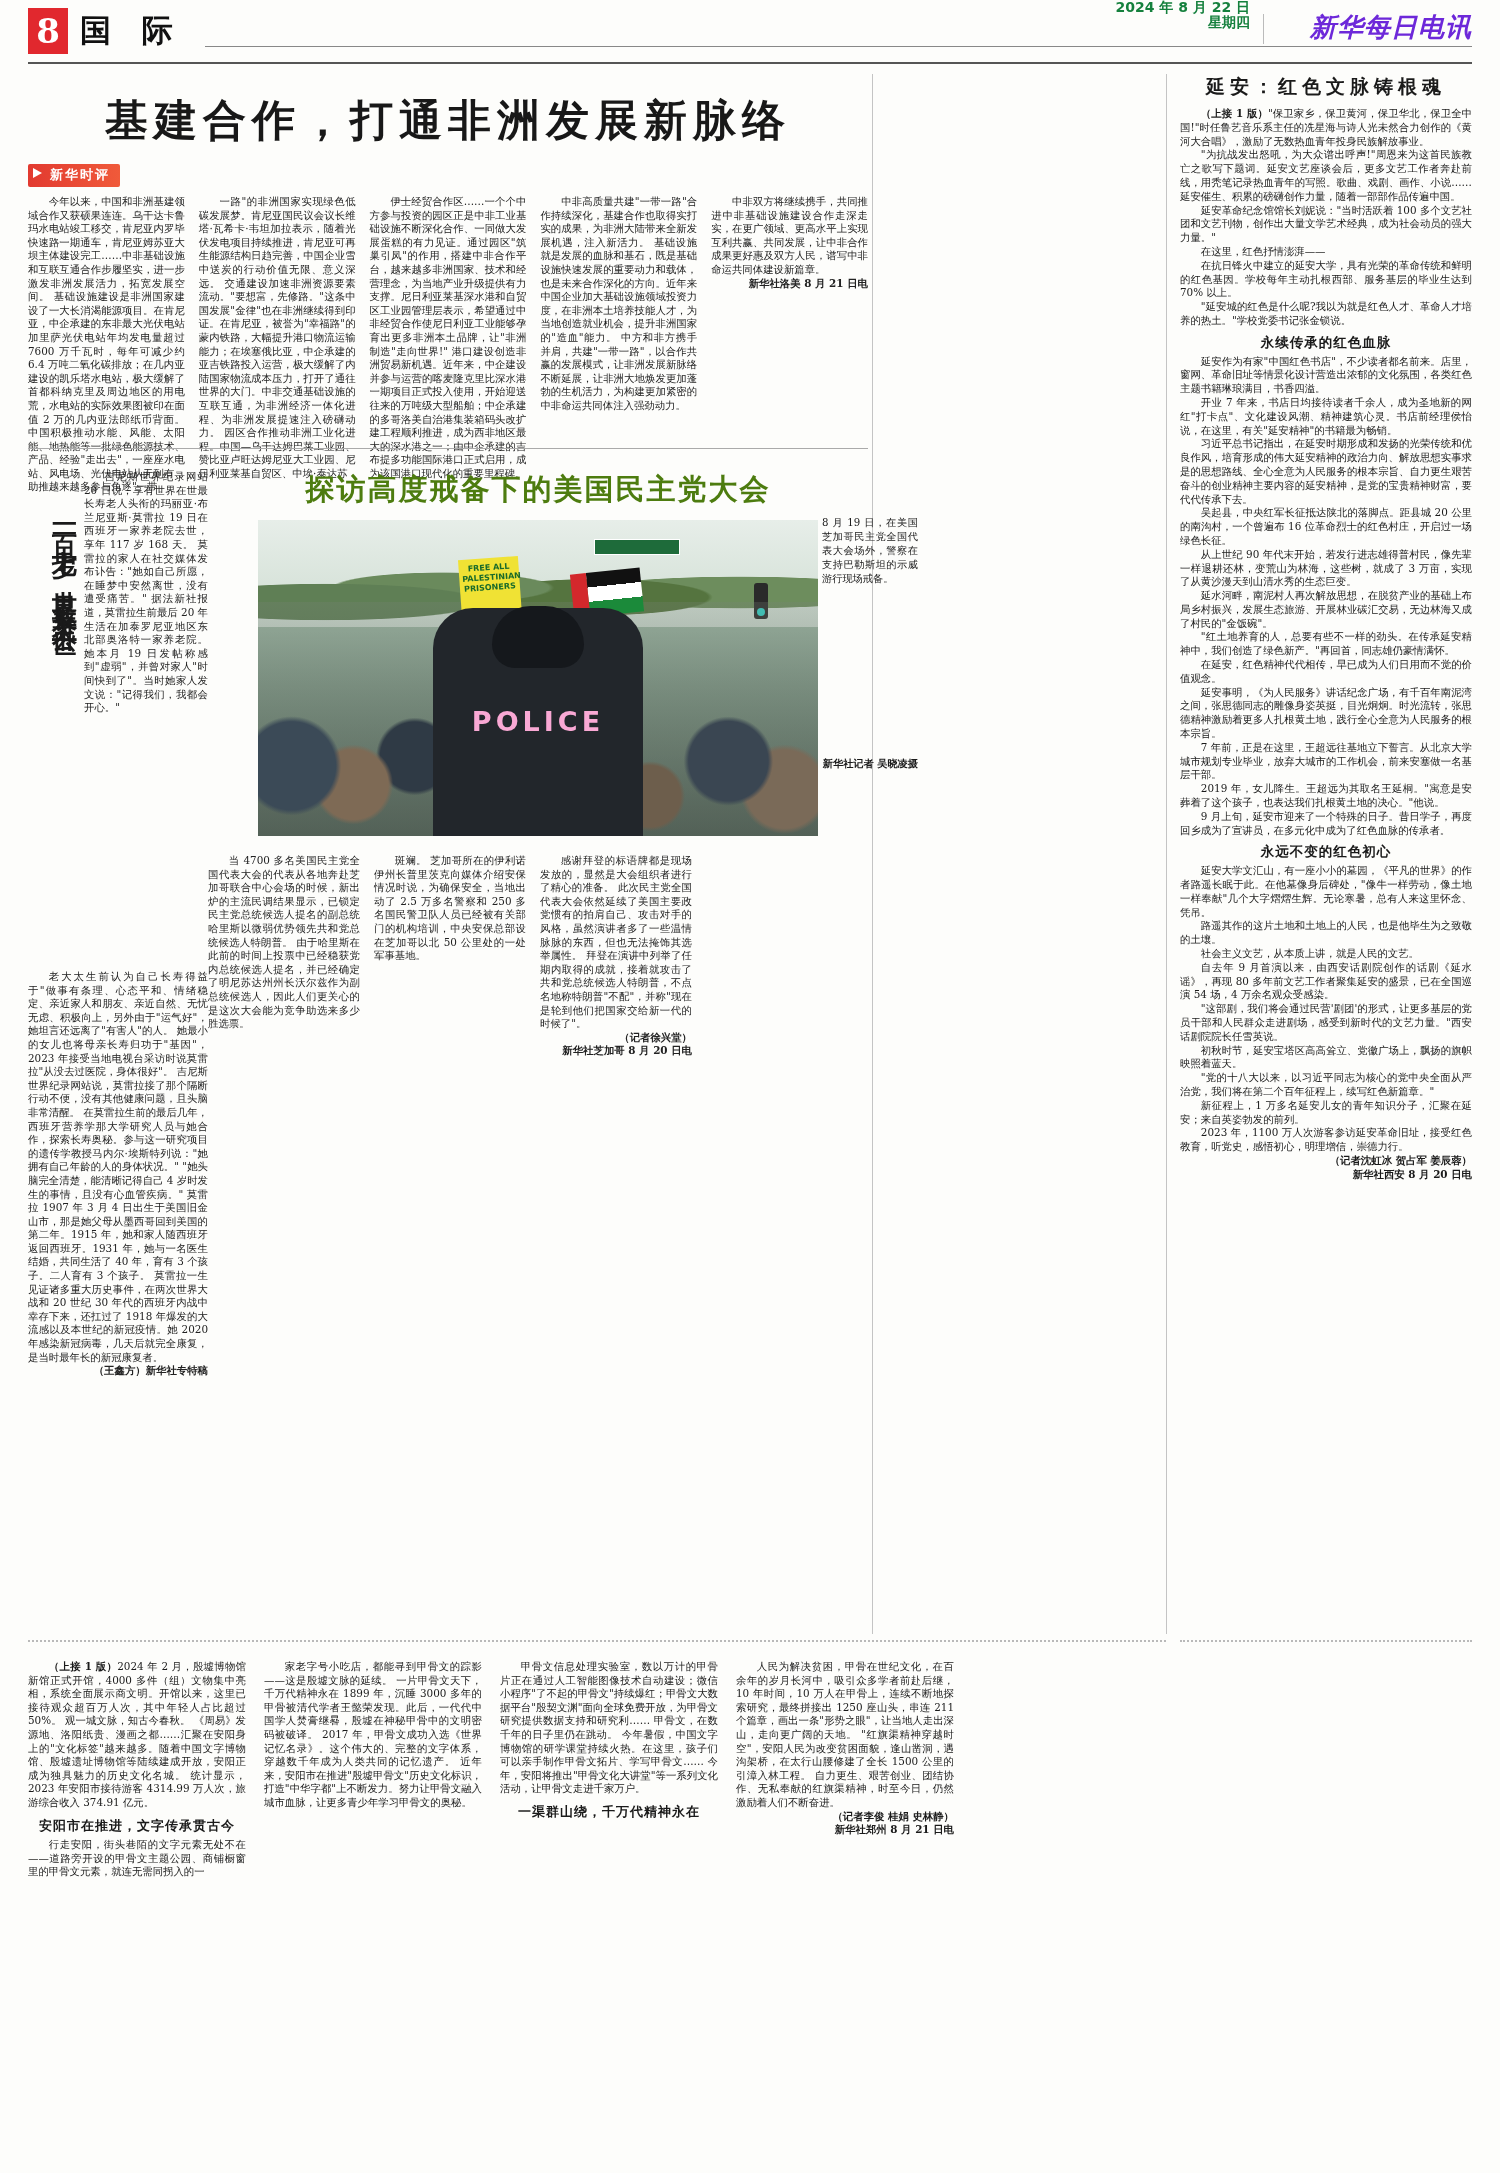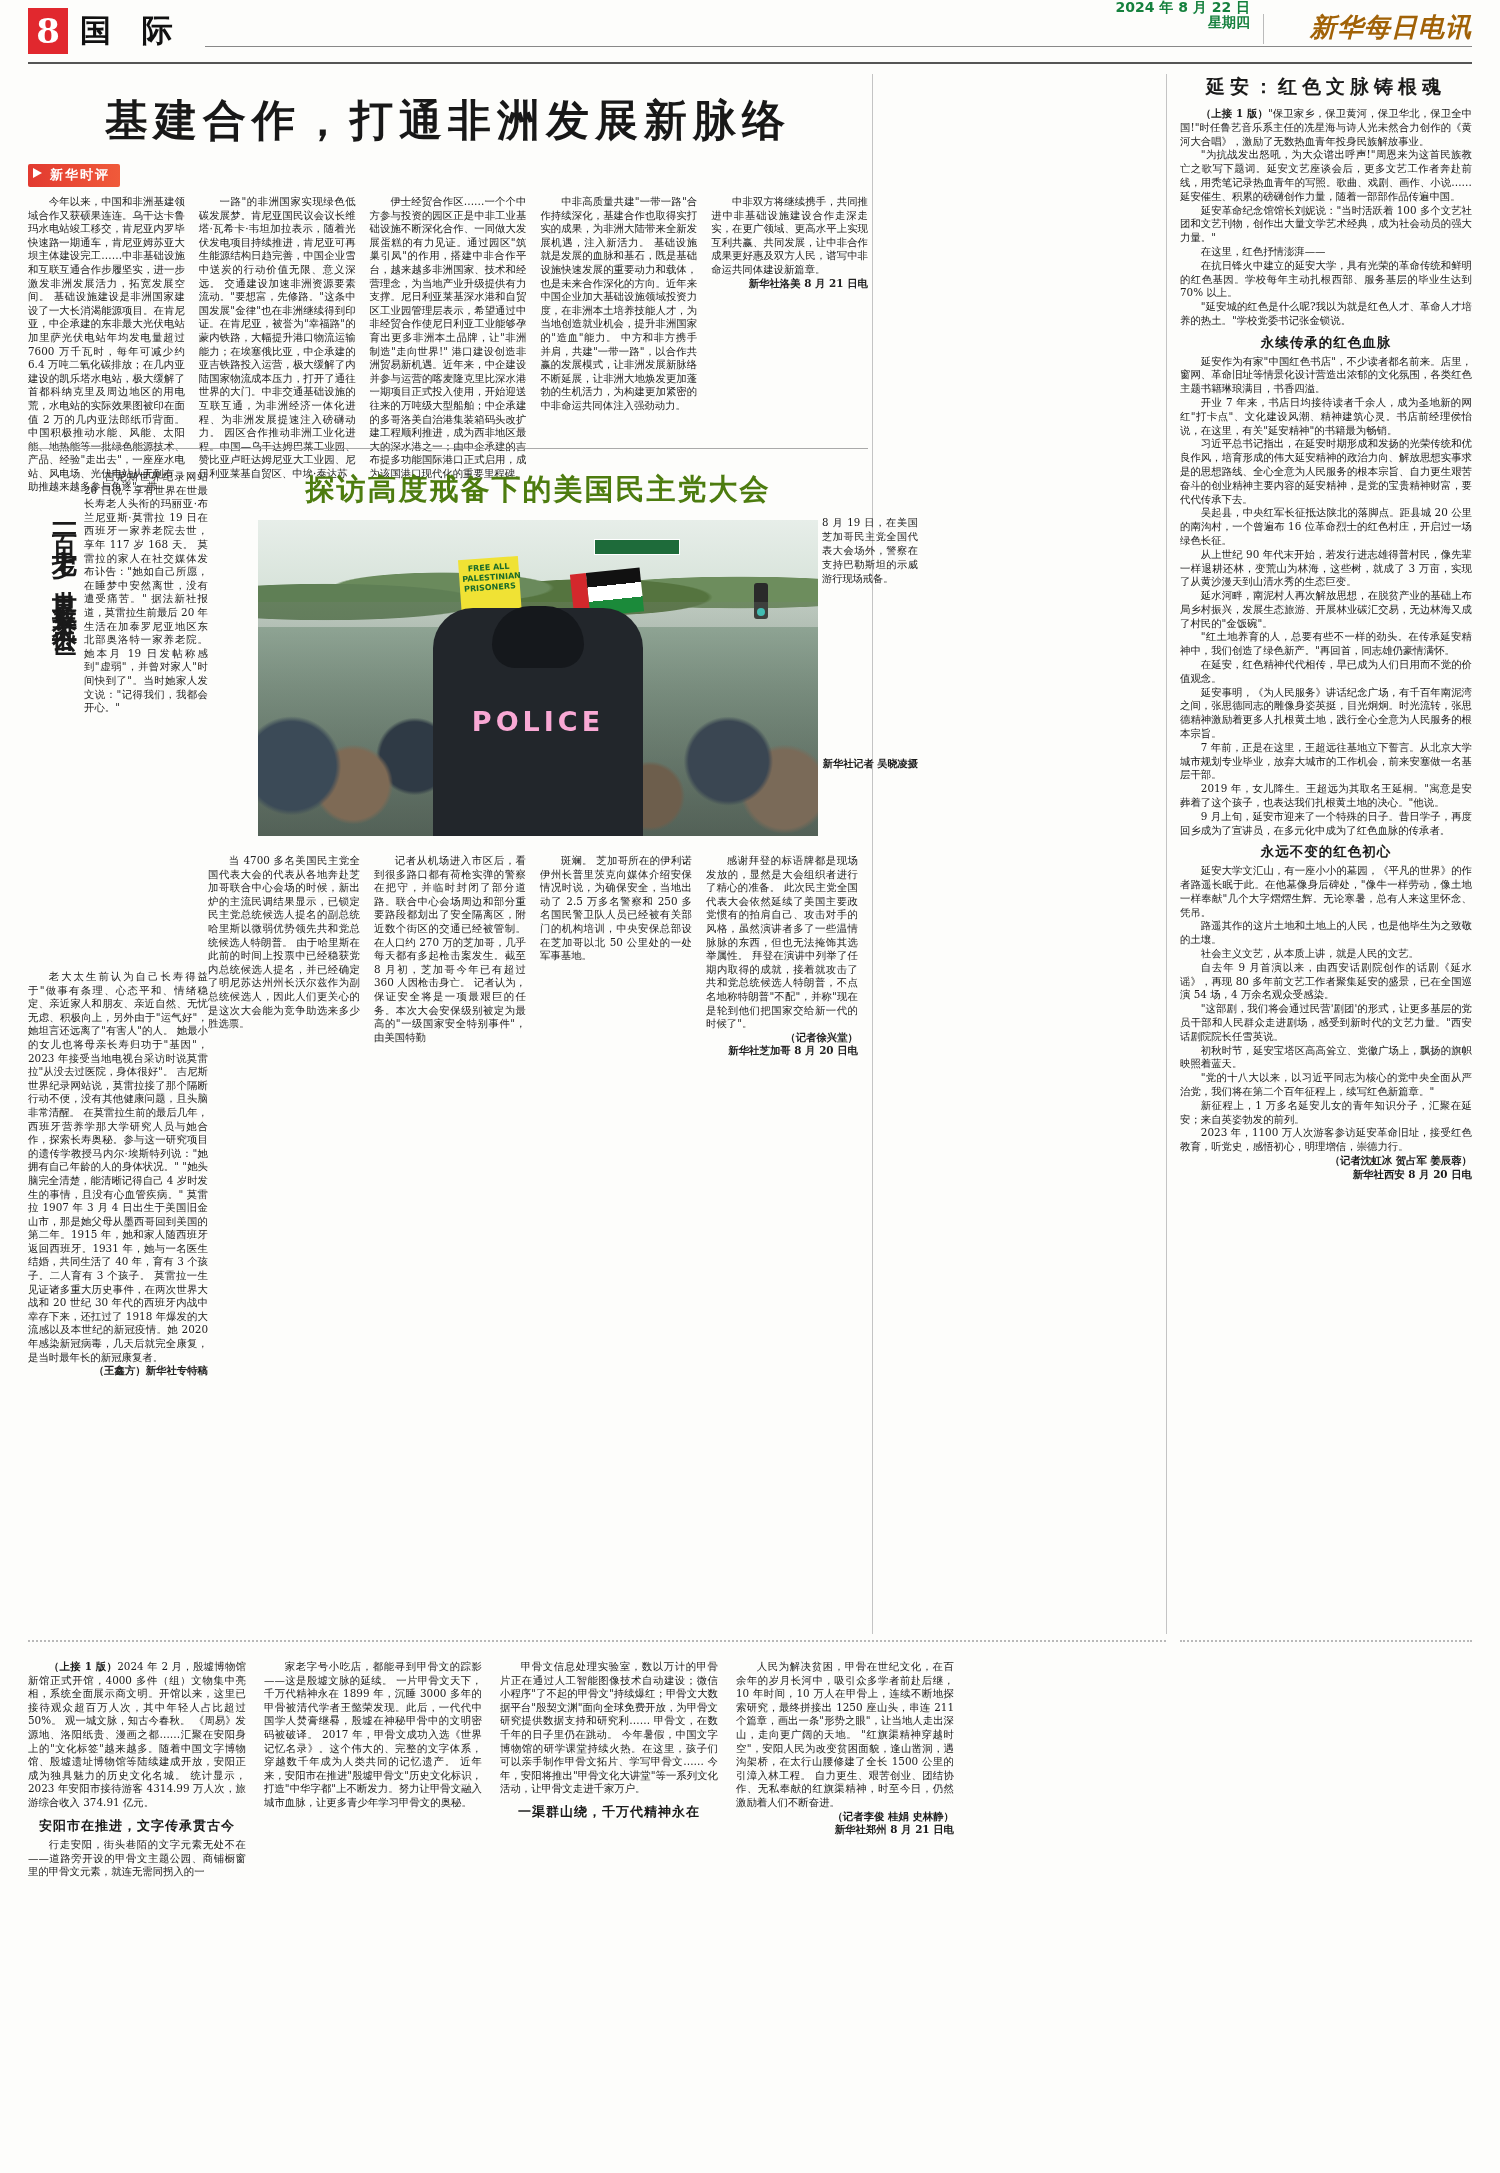--- a/index.html
+++ b/index.html
@@ -31,21 +31,21 @@
     border-bottom:1px solid #888;
   }
   .date-block {
     position:absolute; right:250px; top:0; text-align:right;
     font-family:"DejaVu Sans","Liberation Sans",sans-serif;
     font-size:14px; line-height:15px; color:#15803d; font-weight:bold;
   }
   .date-divider { position:absolute; right:236px; top:14px; width:1px; height:30px; background:#bbb; }
   .paper-logo {
     position:absolute; right:28px; top:10px;
-    font-size:26px; font-weight:bold; color:#a16207;
+    font-size:26px; font-weight:bold; color:#6d28d9;
     letter-spacing:1px;
     font-family:"DejaVu Serif","Liberation Serif",serif;
     font-style:italic;
   }
   .top-rule { position:absolute; left:28px; right:28px; top:62px; border-bottom:2px solid #555; }
 
   
   .body-col {
     font-size:10.4px; line-height:13.6px; text-align:justify;
     text-justify:inter-ideograph;
@@ -272,24 +272,20 @@
     <div class="photo-cap">8 月 19 日，在美国芝加哥民主党全国代表大会场外，警察在支持巴勒斯坦的示威游行现场戒备。</div>
     <div class="photo-credit">新华社记者 吴晓凌摄</div>
   </div>
 
   <div class="feature-cols" style="margin-top:18px;">
     <div class="body-col" style="width:152px;">
         <p>当 4700 多名美国民主党全国代表大会的代表从各地奔赴芝加哥联合中心会场的时候，新出炉的主流民调结果显示，已锁定民主党总统候选人提名的副总统哈里斯以微弱优势领先共和党总统候选人特朗普。
 由于哈里斯在此前的时间上投票中已经稳获党内总统候选人提名，并已经确定了明尼苏达州州长沃尔兹作为副总统候选人，因此人们更关心的是这次大会能为竞争助选来多少胜选票。</p>
       </div>
     <div class="body-col" style="width:152px;">
-        <p>记者从机场进入市区后，看到很多路口都有荷枪实弹的警察在把守，并临时封闭了部分道路。联合中心会场周边和部分重要路段都划出了安全隔离区，附近数个街区的交通已经被管制。在人口约 270 万的芝加哥，几乎每天都有多起枪击案发生。截至 8 月初，芝加哥今年已有超过 360 人因枪击身亡。
-记者认为，保证安全将是一项最艰巨的任务。本次大会安保级别被定为最高的"一级国家安全特别事件"，由美国特勤</p>
-      </div>
-    <div class="body-col" style="width:152px;">
         <p>斑斓。
 芝加哥所在的伊利诺伊州长普里茨克向媒体介绍安保情况时说，为确保安全，当地出动了 2.5 万多名警察和 250 多名国民警卫队人员已经被有关部门的机构培训，中央安保总部设在芝加哥以北 50 公里处的一处军事基地。</p>
       </div>
     <div class="body-col" style="width:152px;">
       <p>感谢拜登的标语牌都是现场发放的，显然是大会组织者进行了精心的准备。
 此次民主党全国代表大会依然延续了美国主要政党惯有的拍肩自己、攻击对手的风格，虽然演讲者多了一些温情脉脉的东西，但也无法掩饰其选举属性。
 拜登在演讲中列举了任期内取得的成就，接着就攻击了共和党总统候选人特朗普，不点名地称特朗普"不配"，并称"现在是轮到他们把国家交给新一代的时候了"。</p>
       <p class="sig">（记者徐兴堂）</p>
       <p class="sig">新华社芝加哥 8 月 20 日电</p>
     </div>

